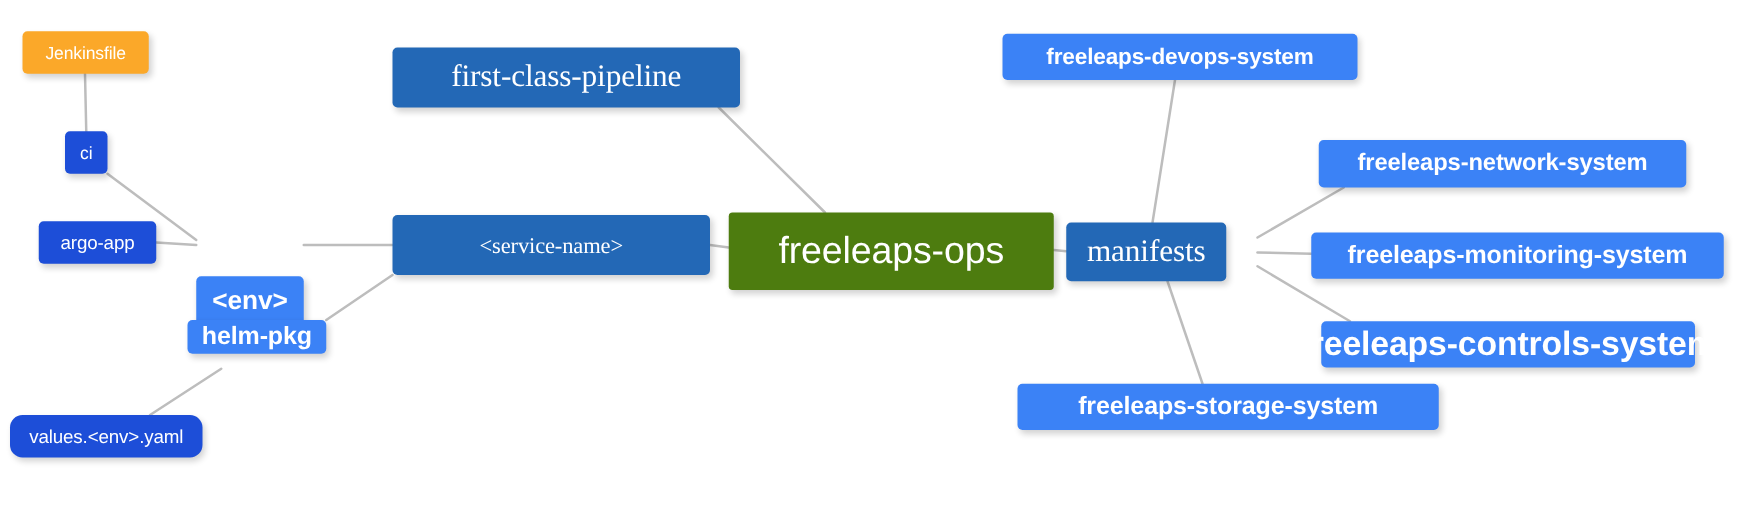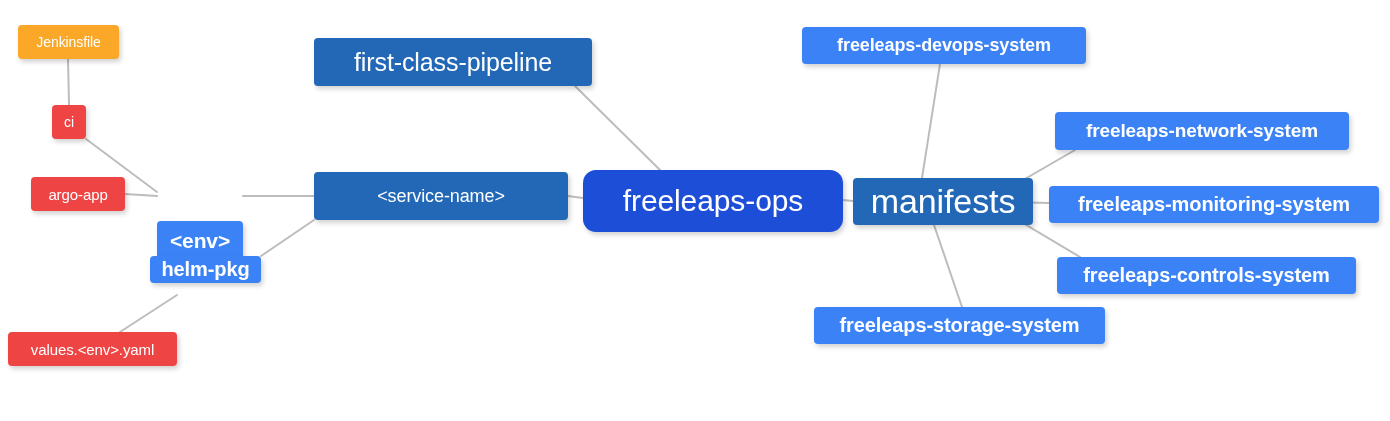--- a/index.html
+++ b/index.html
@@ -34,26 +34,26 @@
     align-items: center;
     justify-content: center;
     color: #ffffff;
     white-space: nowrap;
     border-radius: 4px;
     box-shadow: 2px 3px 5px rgba(0,0,0,0.18);
     letter-spacing: -0.1px;
     cursor: pointer;
   }
   .node.root {
-    background: #1d4ed8;
-    border-radius: 13px;
+    background: #4d7c0f;
+    border-radius: 3px;
   }
-  .node.blue  { background: #2368b6; }
+  .node.blue  { background: #2368b6; font-family: Liberation Serif, serif; }
   .node.green { background: #3b82f6; font-weight: bold; }
-  .node.red   { background: #ef4444; }
+  .node.red   { background: #1d4ed8; }
   .node.orange{ background: #fba829; }
 </style>
 </head>
 <body>
 
 <div id="mindmap">
   <svg id="edge-layer" width="1390" height="421" viewBox="0 0 1390 421">
       <line x1="68" y1="59" x2="69" y2="105" stroke="#bdbdbd" stroke-width="2" stroke-linecap="round"></line>
       <line x1="86" y1="139" x2="157" y2="192" stroke="#bdbdbd" stroke-width="2" stroke-linecap="round"></line>
       <line x1="125" y1="194" x2="157" y2="196" stroke="#bdbdbd" stroke-width="2" stroke-linecap="round"></line>
@@ -68,24 +68,24 @@
       <line x1="1049" y1="203" x2="1006" y2="202" stroke="#bdbdbd" stroke-width="2" stroke-linecap="round"></line>
       <line x1="1080" y1="257" x2="1006" y2="213" stroke="#bdbdbd" stroke-width="2" stroke-linecap="round"></line>
       <line x1="962" y1="307" x2="934" y2="225" stroke="#bdbdbd" stroke-width="2" stroke-linecap="round"></line>
     </svg>
   <div id="node-layer">
       <div class="node orange" style="left: 18px; top: 25px; width: 101px; height: 34px; font-size: 14px;">Jenkinsfile</div>
       <div class="node red" style="left: 52px; top: 105px; width: 34px; height: 34px; font-size: 14px;">ci</div>
       <div class="node red" style="left: 31px; top: 177px; width: 94px; height: 34px; font-size: 15px;">argo-app</div>
       <div class="node green" style="left: 157px; top: 177px; width: 86px; height: 40px; font-size: 21px; margin-top: 44px;">&lt;env&gt;</div>
       <div class="node green" style="left: 150px; top: 256px; width: 111px; height: 27px; font-size: 20px;">helm-pkg</div>
-      <div class="node red" style="left: 8px; top: 332px; width: 169px; height: 34px; font-size: 15px;">values.&lt;env&gt;.yaml</div>
+      <div class="node red" style="left: 8px; top: 332px; width: 154px; height: 34px; font-size: 15px; border-radius: 10px;">values.&lt;env&gt;.yaml</div>
       <div class="node blue" style="left: 314px; top: 38px; width: 278px; height: 48px; font-size: 25px;">first-class-pipeline</div>
       <div class="node blue" style="left: 314px; top: 172px; width: 254px; height: 48px; font-size: 18px;">&lt;service-name&gt;</div>
       <div class="node root" style="left: 583px; top: 170px; width: 260px; height: 62px; font-size: 30px;">freeleaps-ops</div>
-      <div class="node blue" style="left: 853px; top: 178px; width: 180px; height: 47px; font-size: 34px;">manifests</div>
+      <div class="node blue" style="left: 853px; top: 178px; width: 128px; height: 47px; font-size: 25px;">manifests</div>
       <div class="node green" style="left: 802px; top: 27px; width: 284px; height: 37px; font-size: 18px;">freeleaps-devops-system</div>
       <div class="node green" style="left: 1055px; top: 112px; width: 294px; height: 38px; font-size: 19px;">freeleaps-network-system</div>
       <div class="node green" style="left: 1049px; top: 186px; width: 330px; height: 37px; font-size: 20px;">freeleaps-monitoring-system</div>
-      <div class="node green" style="left: 1057px; top: 257px; width: 299px; height: 37px; font-size: 20px;">freeleaps-controls-system</div>
-      <div class="node green" style="left: 814px; top: 307px; width: 291px; height: 37px; font-size: 20px; text-align: right;">freeleaps-storage-system</div>
+      <div class="node green" style="left: 1057px; top: 257px; width: 299px; height: 37px; font-size: 27px;">freeleaps-controls-system</div>
+      <div class="node green" style="left: 814px; top: 307px; width: 337px; height: 37px; font-size: 20px; text-align: right;">freeleaps-storage-system</div>
     </div>
 </div>
 
 </body></html>

